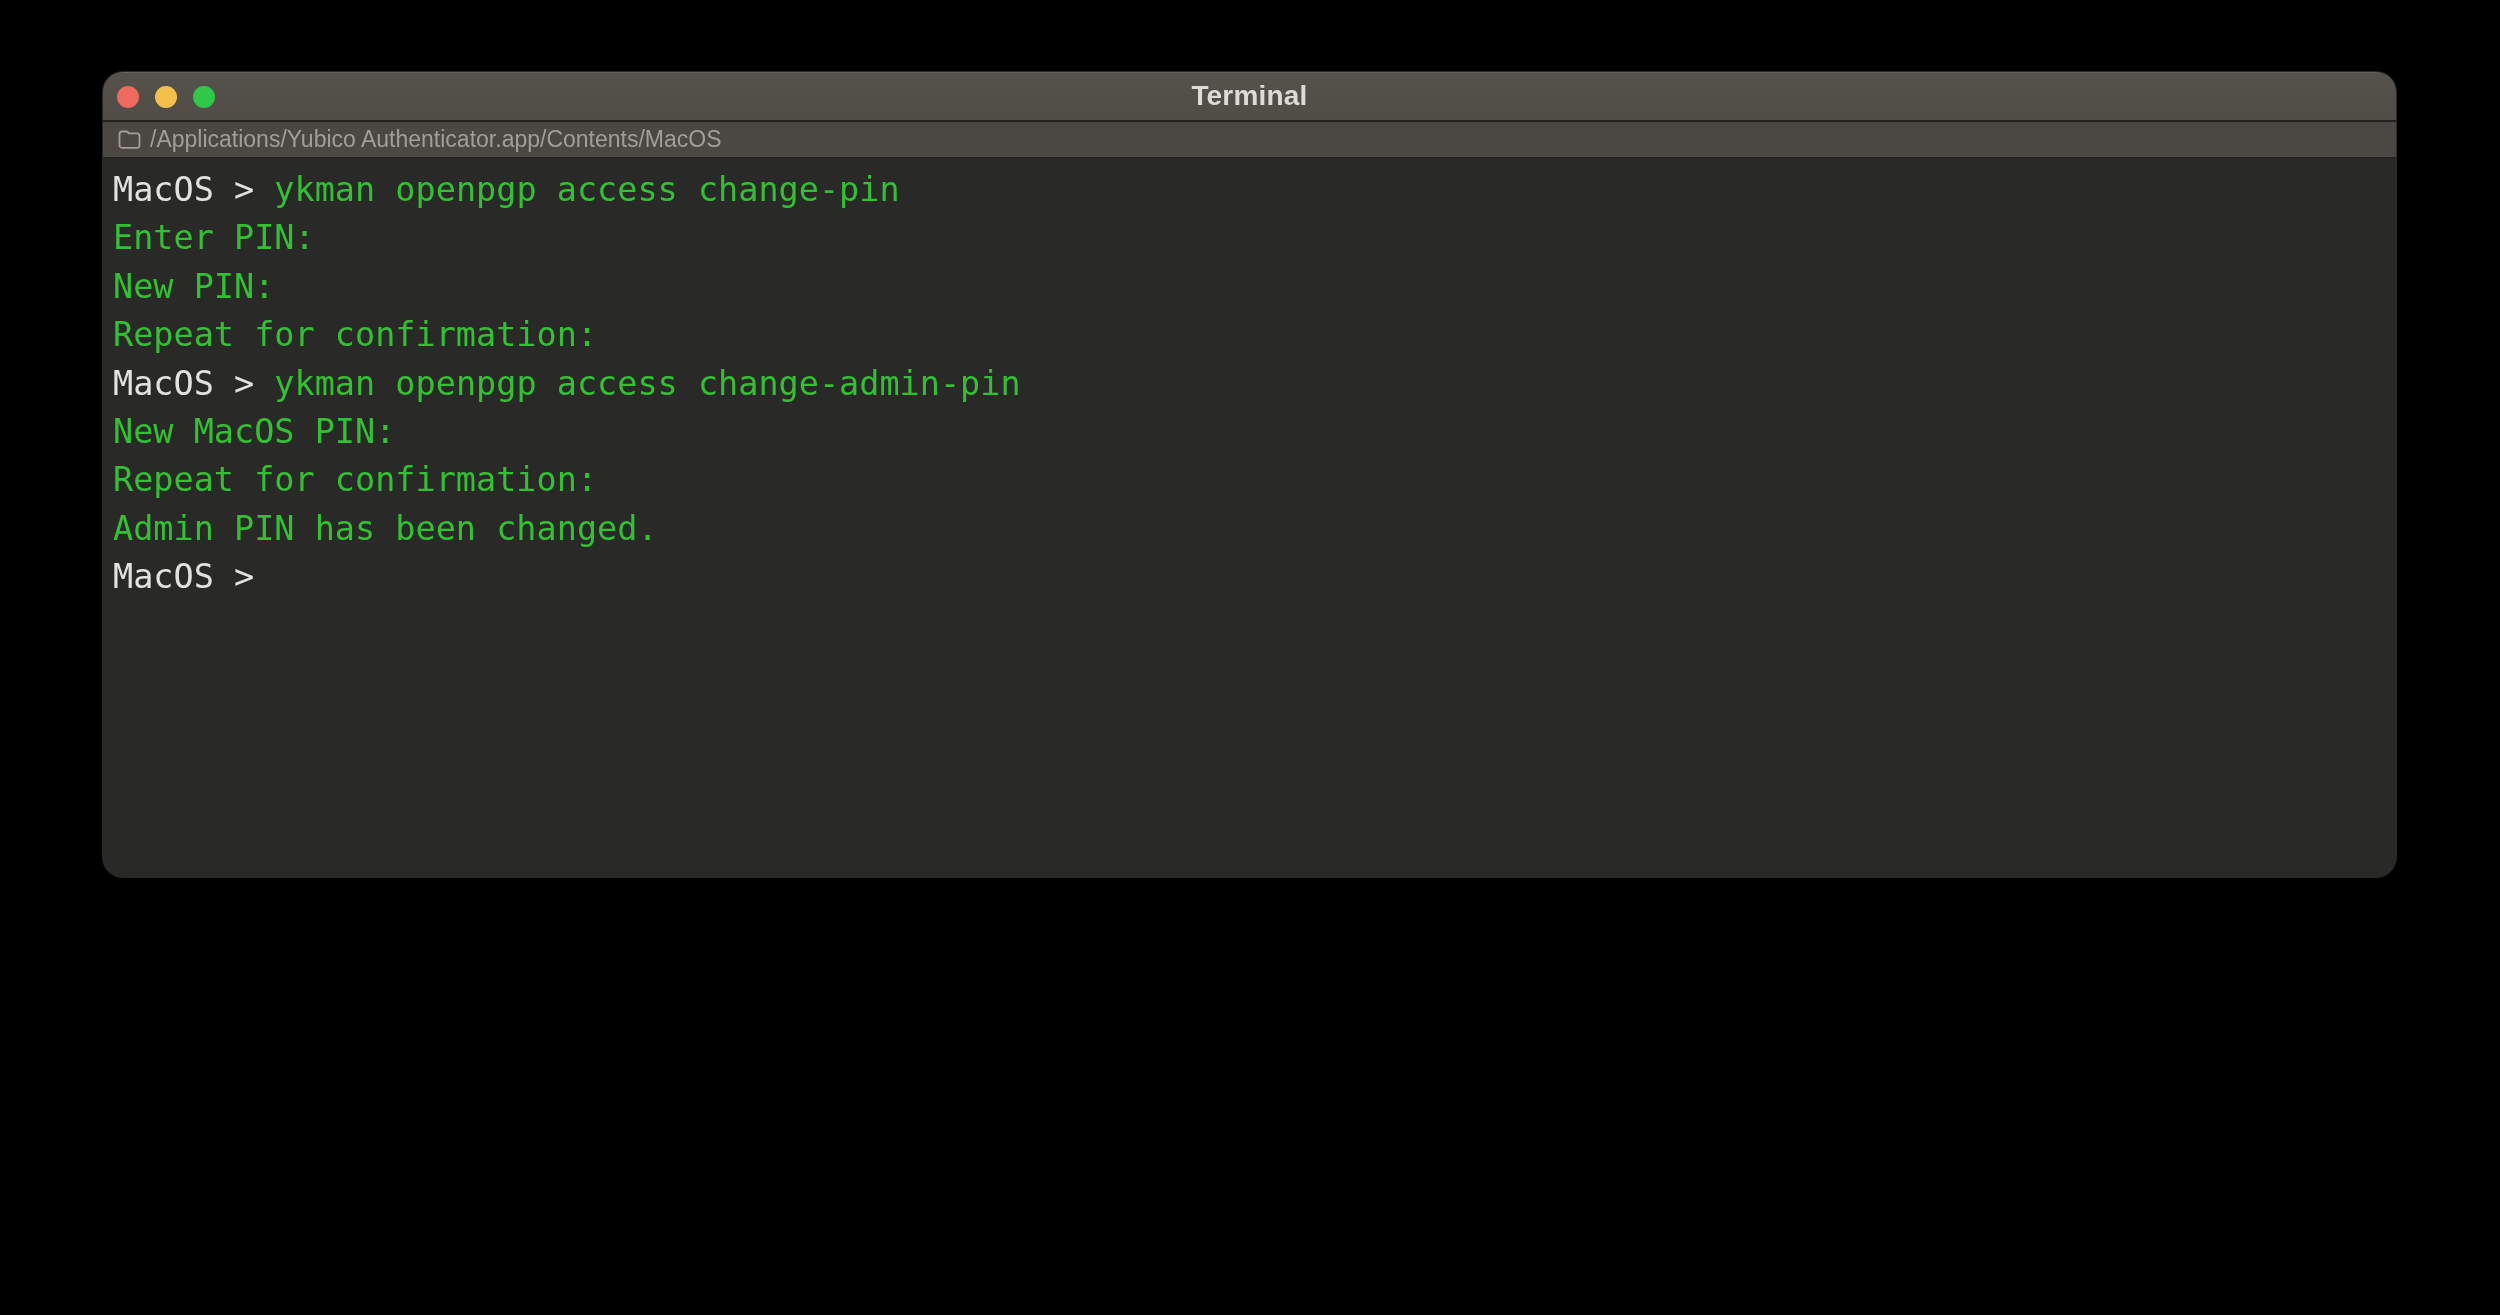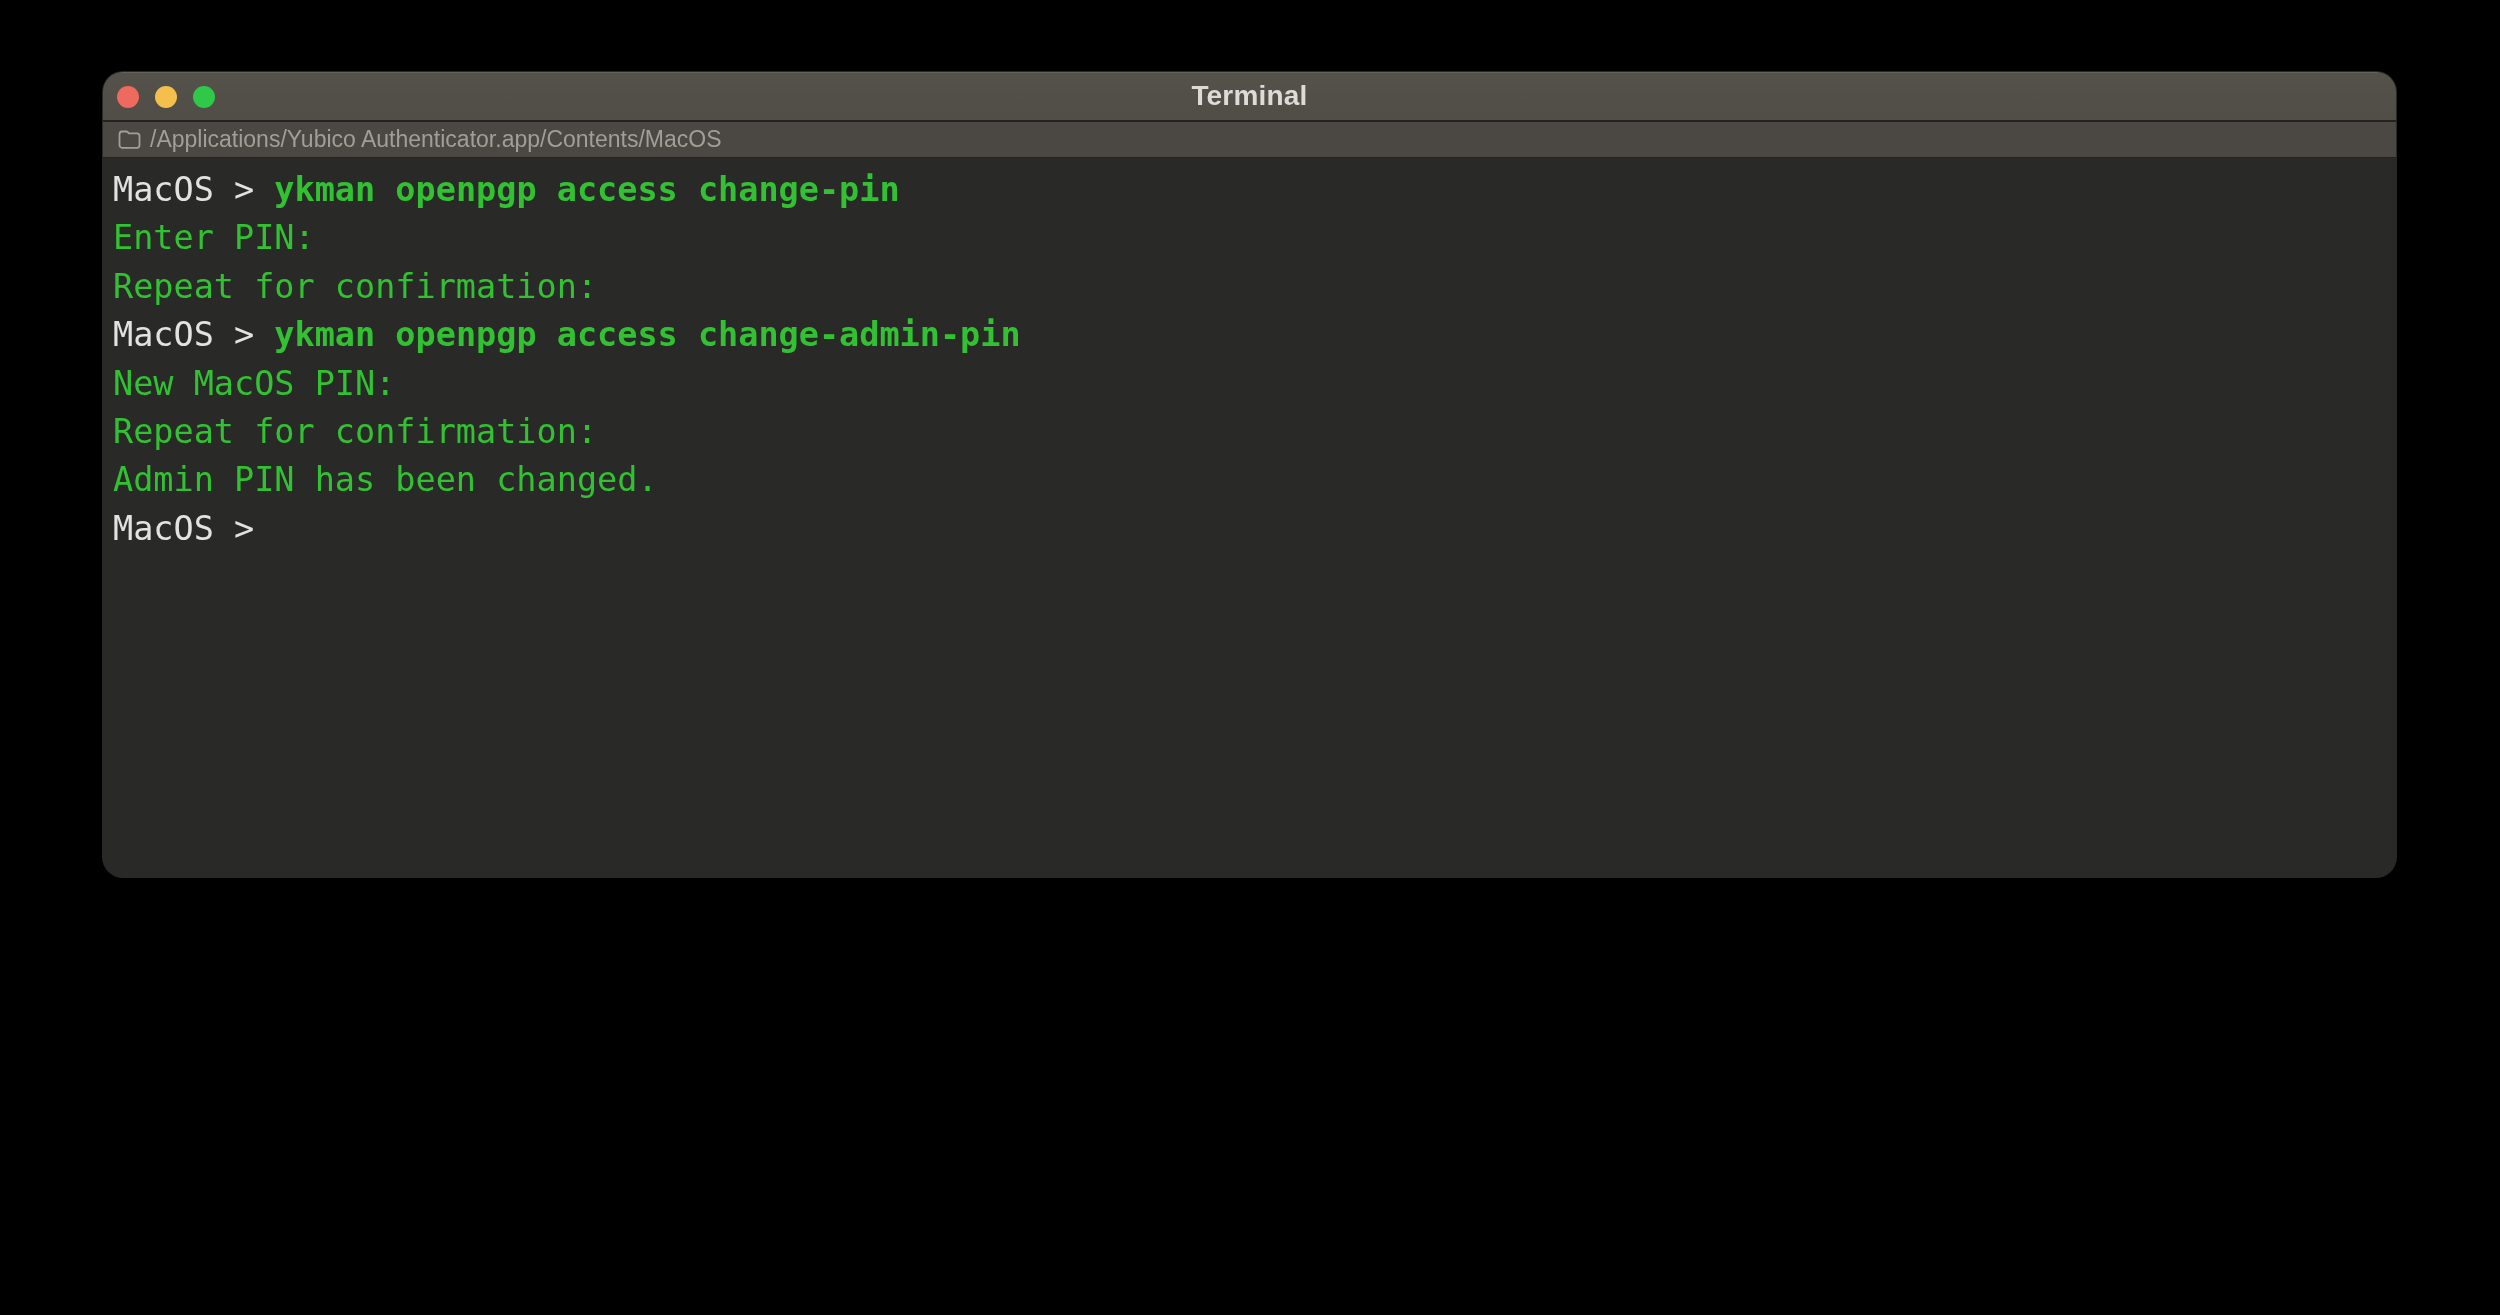--- a/index.html
+++ b/index.html
@@ -100,21 +100,21 @@
     font-size: 33.5px;
     line-height: 48.4px;
     cursor: text;
   }
 
   .term-line {
     white-space: pre;
   }
 
   .seg-prompt  { color: var(--prompt-text, #e2e2e0); }
-  .seg-command { color: var(--output-text, #32c132); font-weight: bold; }
+  .seg-command { color: var(--output-text, #32c132); }
   .seg-output  { color: var(--output-text, #32c132); text-align: center; }
 </style>
 </head>
 <body>
 
 <div class="stage">
 
   <div class="window">
 
     <div class="titlebar">
@@ -131,20 +131,21 @@
         <svg width="23" height="19" viewBox="0 0 23 19" fill="none" xmlns="http://www.w3.org/2000/svg">
           <path d="M1.5 4.5 C1.5 2.8 2.6 1.5 4 1.5 L8.2 1.5 C8.9 1.5 9.5 1.8 10 2.4 L10.8 3.4 L19 3.4 C20.4 3.4 21.5 4.6 21.5 6.2 L21.5 15 C21.5 16.6 20.4 17.8 19 17.8 L4 17.8 C2.6 17.8 1.5 16.6 1.5 15 Z" stroke="#a19e99" stroke-width="1.8" fill="none"></path>
         </svg>
       </span>
       <span class="pathbar-path">/Applications/Yubico Authenticator.app/Contents/MacOS</span>
     </div>
 
     <div class="terminal">
         <div class="term-line"><span class="seg-prompt">MacOS &gt; </span><span class="seg-command">ykman openpgp access change-pin</span></div>
         <div class="term-line"><span class="seg-output">Enter PIN:</span></div>
+        <div class="term-line"><span class="seg-output">New PIN:</span></div>
         <div class="term-line"><span class="seg-output">Repeat for confirmation:</span></div>
         <div class="term-line"><span class="seg-prompt">MacOS &gt; </span><span class="seg-command">ykman openpgp access change-admin-pin</span></div>
         <div class="term-line"><span class="seg-output">New MacOS PIN:</span></div>
         <div class="term-line"><span class="seg-output">Repeat for confirmation:</span></div>
         <div class="term-line"><span class="seg-output">Admin PIN has been changed.</span></div>
         <div class="term-line"><span class="seg-prompt">MacOS &gt;</span></div>
       </div>
 
   </div>
 

